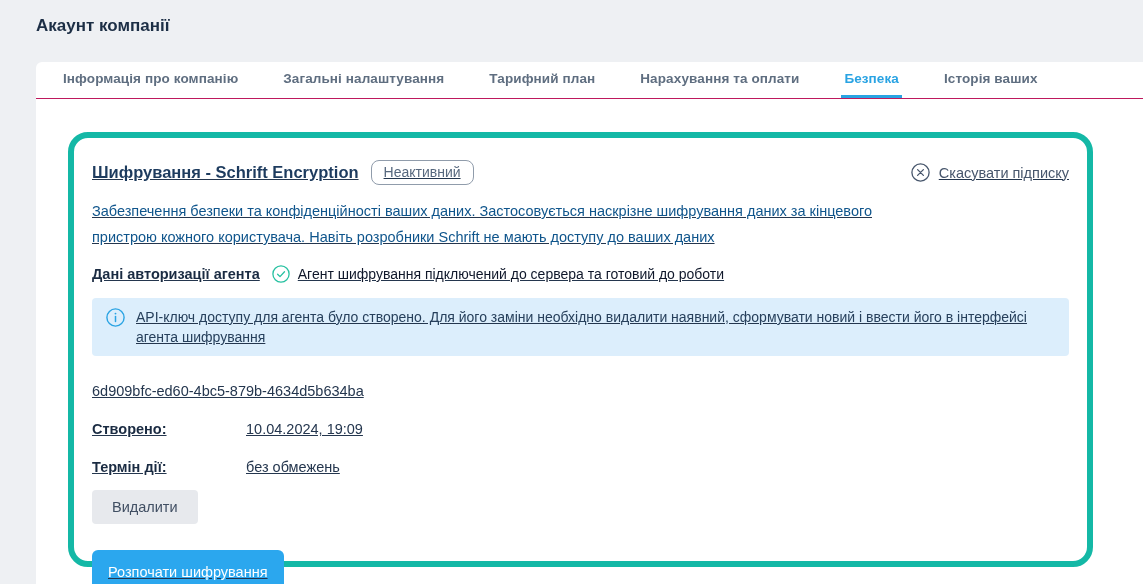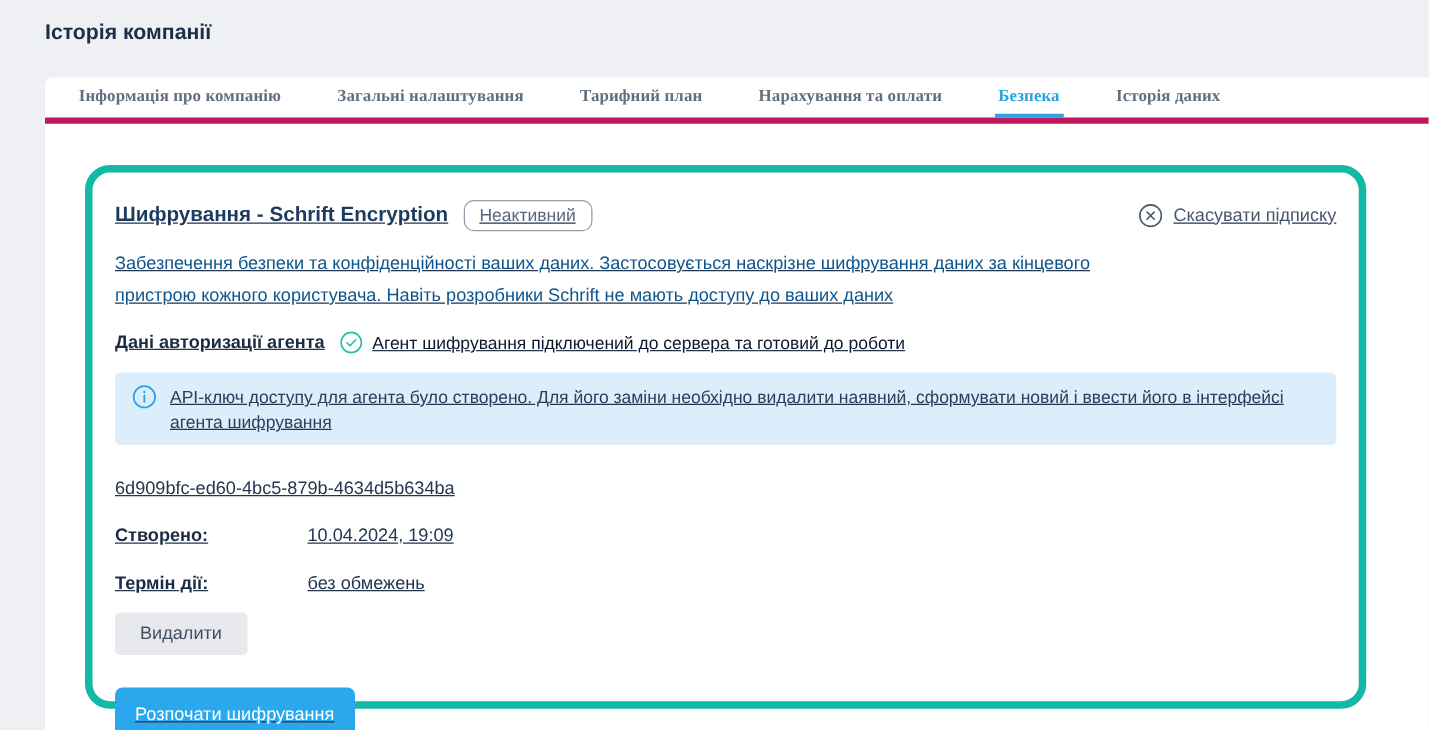--- a/index.html
+++ b/index.html
@@ -16,22 +16,21 @@
     margin-left:36px;
     width:1107px;
     height:522px;
     background:#ffffff;
     border-radius:6px 0 0 0;
   }
 
   .tabbar {
     display:flex; align-items:stretch; gap:39px;
     height:37px; padding-left:24px;
-    border-bottom:5px solid #be185d;
-    font-family:Liberation Serif, serif;
+    border-bottom:1px solid #be185d;
   }
   .tab {
     display:flex; align-items:center;
     font-size:13.5px; font-weight:700; letter-spacing:.1px;
     color:#5f6e80; cursor:pointer;
     border-bottom:3px solid transparent; padding:0 3px;
   }
   .tab.active { color:#29a3e3; border-bottom-color:#29a3e3; }
 
   .card {
@@ -96,32 +95,32 @@
   .btn-start {
     display:block; margin-top:26px;
     background:#2ba7ee; color:#ffffff;
     border-radius:6px; height:44px; padding:0 16px;
   }
 </style>
 </head>
 <body>
 
 <header class="page-header">
-  <div class="page-title">Історія компанії</div>
+  <div class="page-title">Акаунт компанії</div>
 </header>
 
 <main class="panel">
 
   <nav class="tabbar">
     <div class="tab">Інформація про компанію</div>
     <div class="tab">Загальні налаштування</div>
     <div class="tab">Тарифний план</div>
     <div class="tab">Нарахування та оплати</div>
     <div class="tab active">Безпека</div>
-    <div class="tab">Історія даних</div>
+    <div class="tab">Історія ваших</div>
   </nav>
 
   <section class="card">
 
     <div class="card-head">
       <h2 class="card-title">Шифрування - Schrift Encryption</h2>
       <span class="badge">Неактивний</span>
       <button class="cancel-link">
         <span class="icon">
           <svg width="19" height="19" viewBox="0 0 19 19" fill="none">

